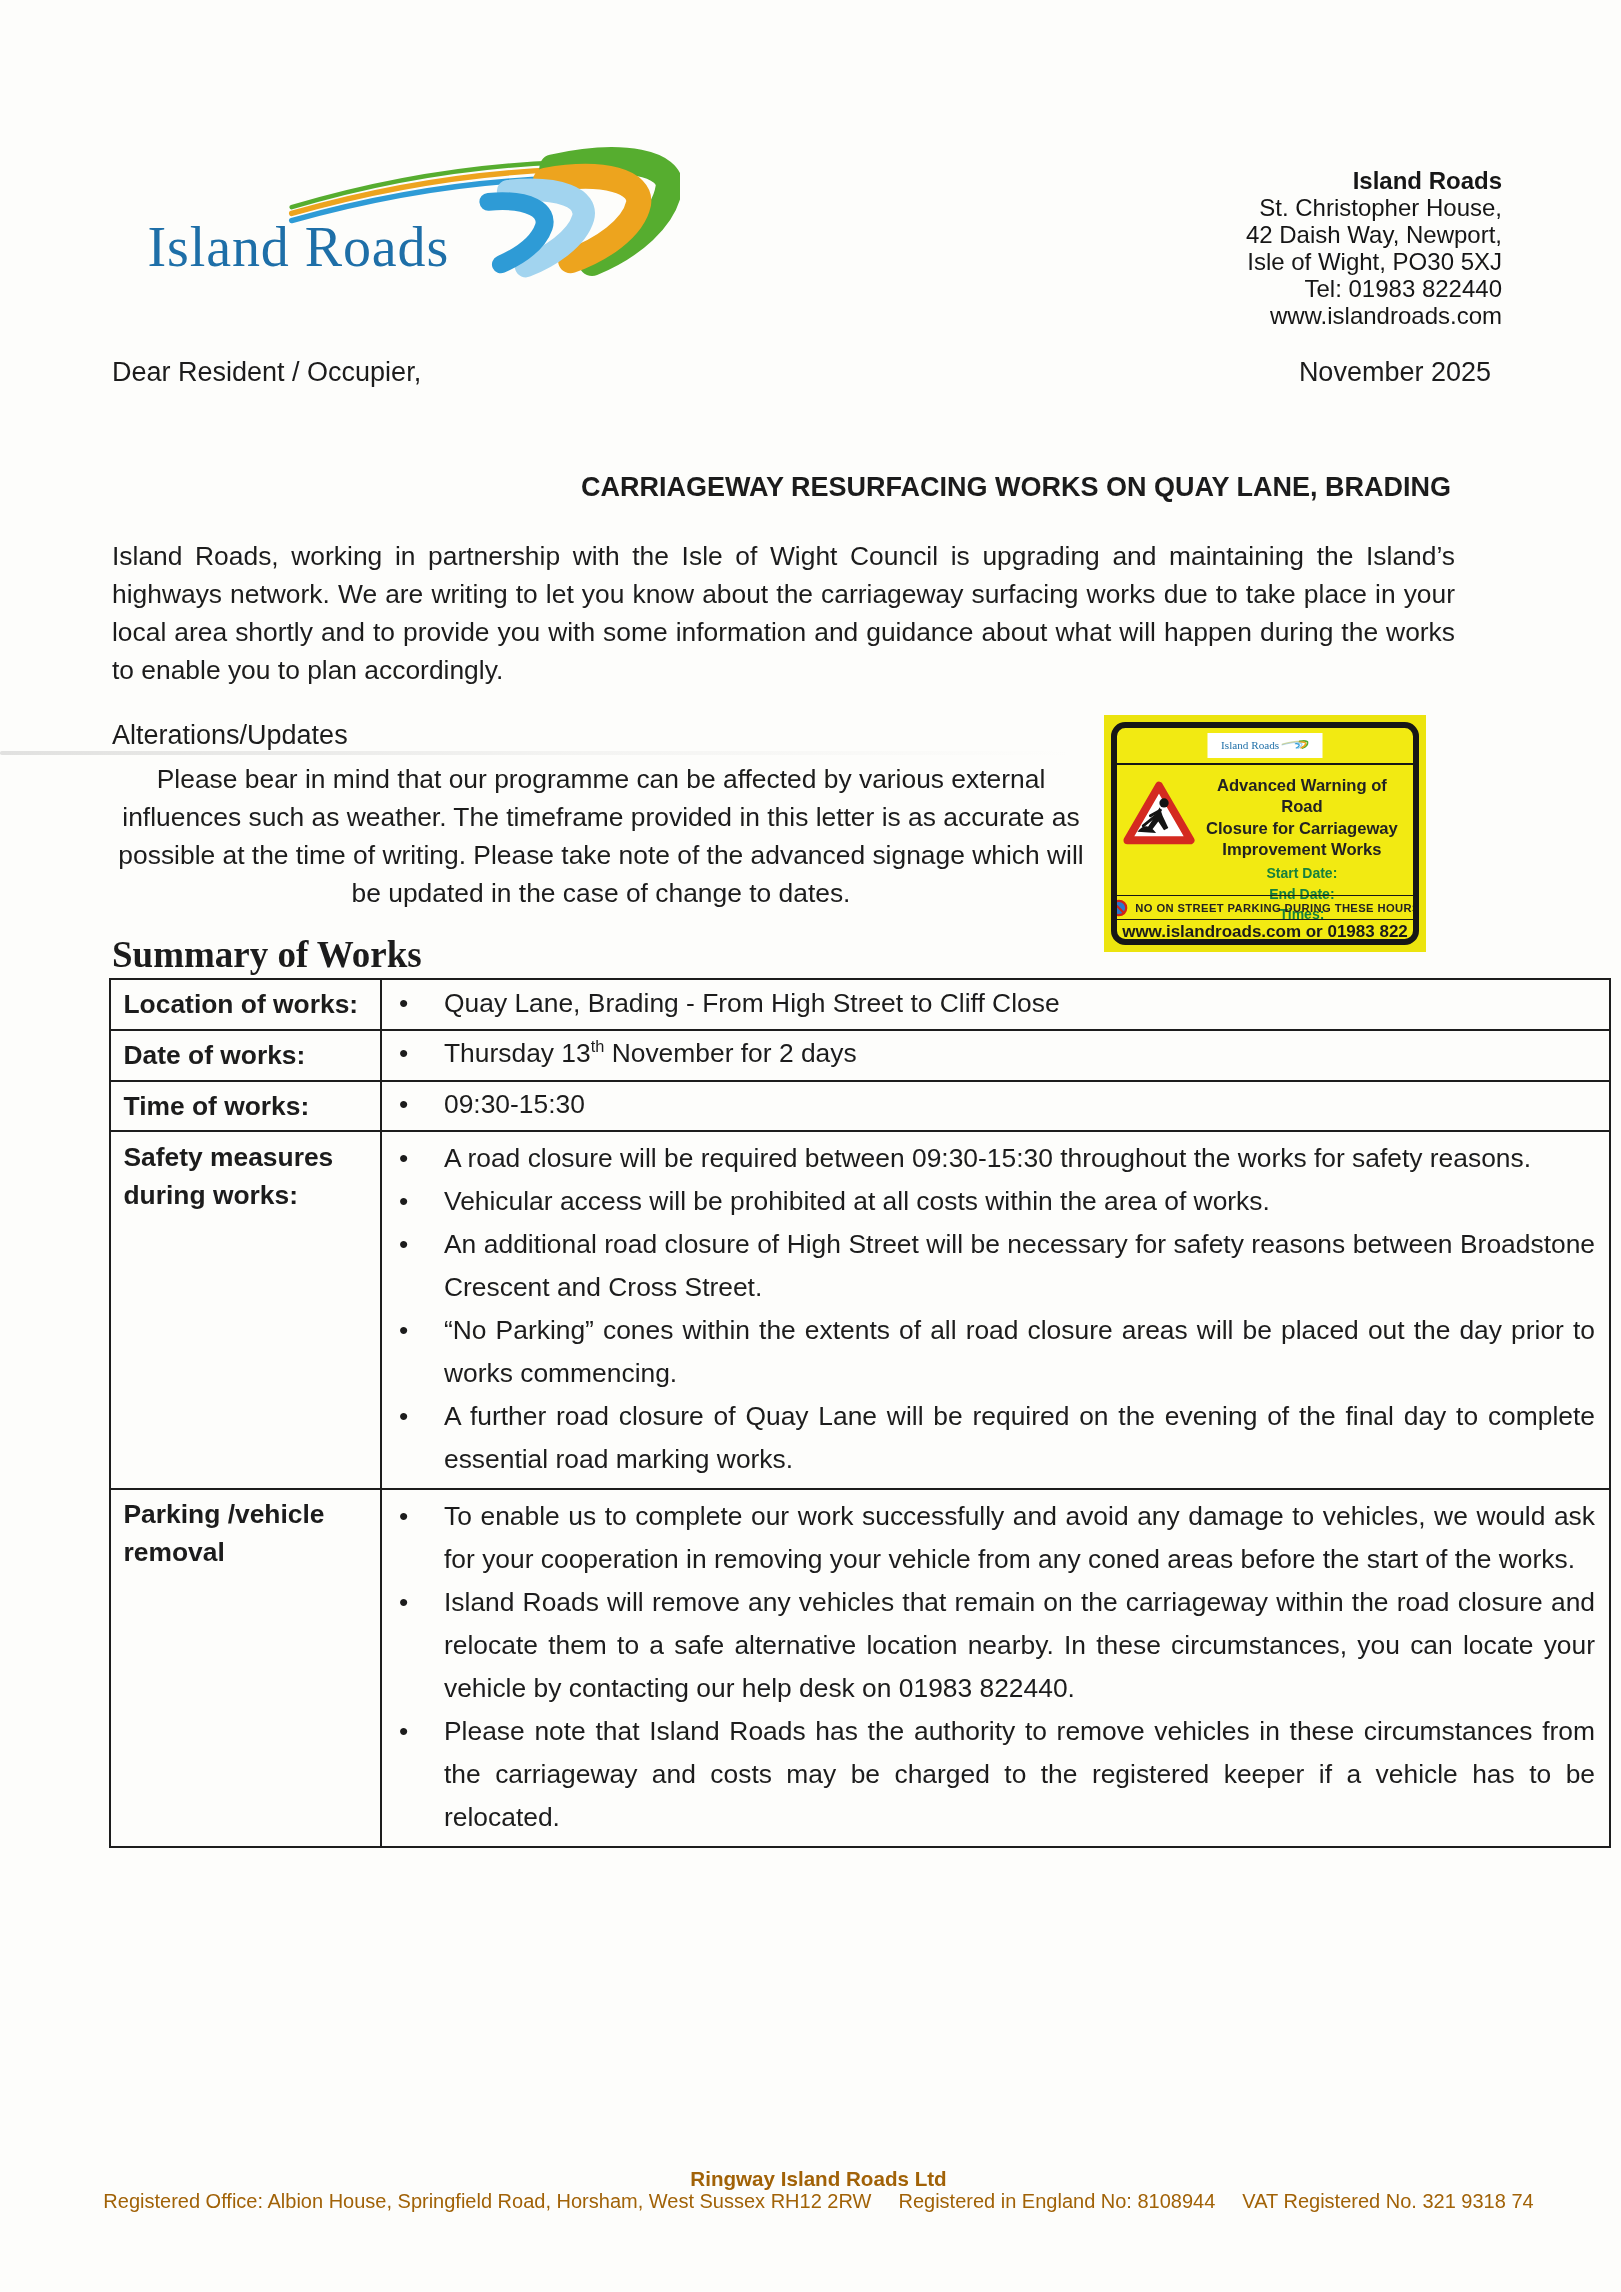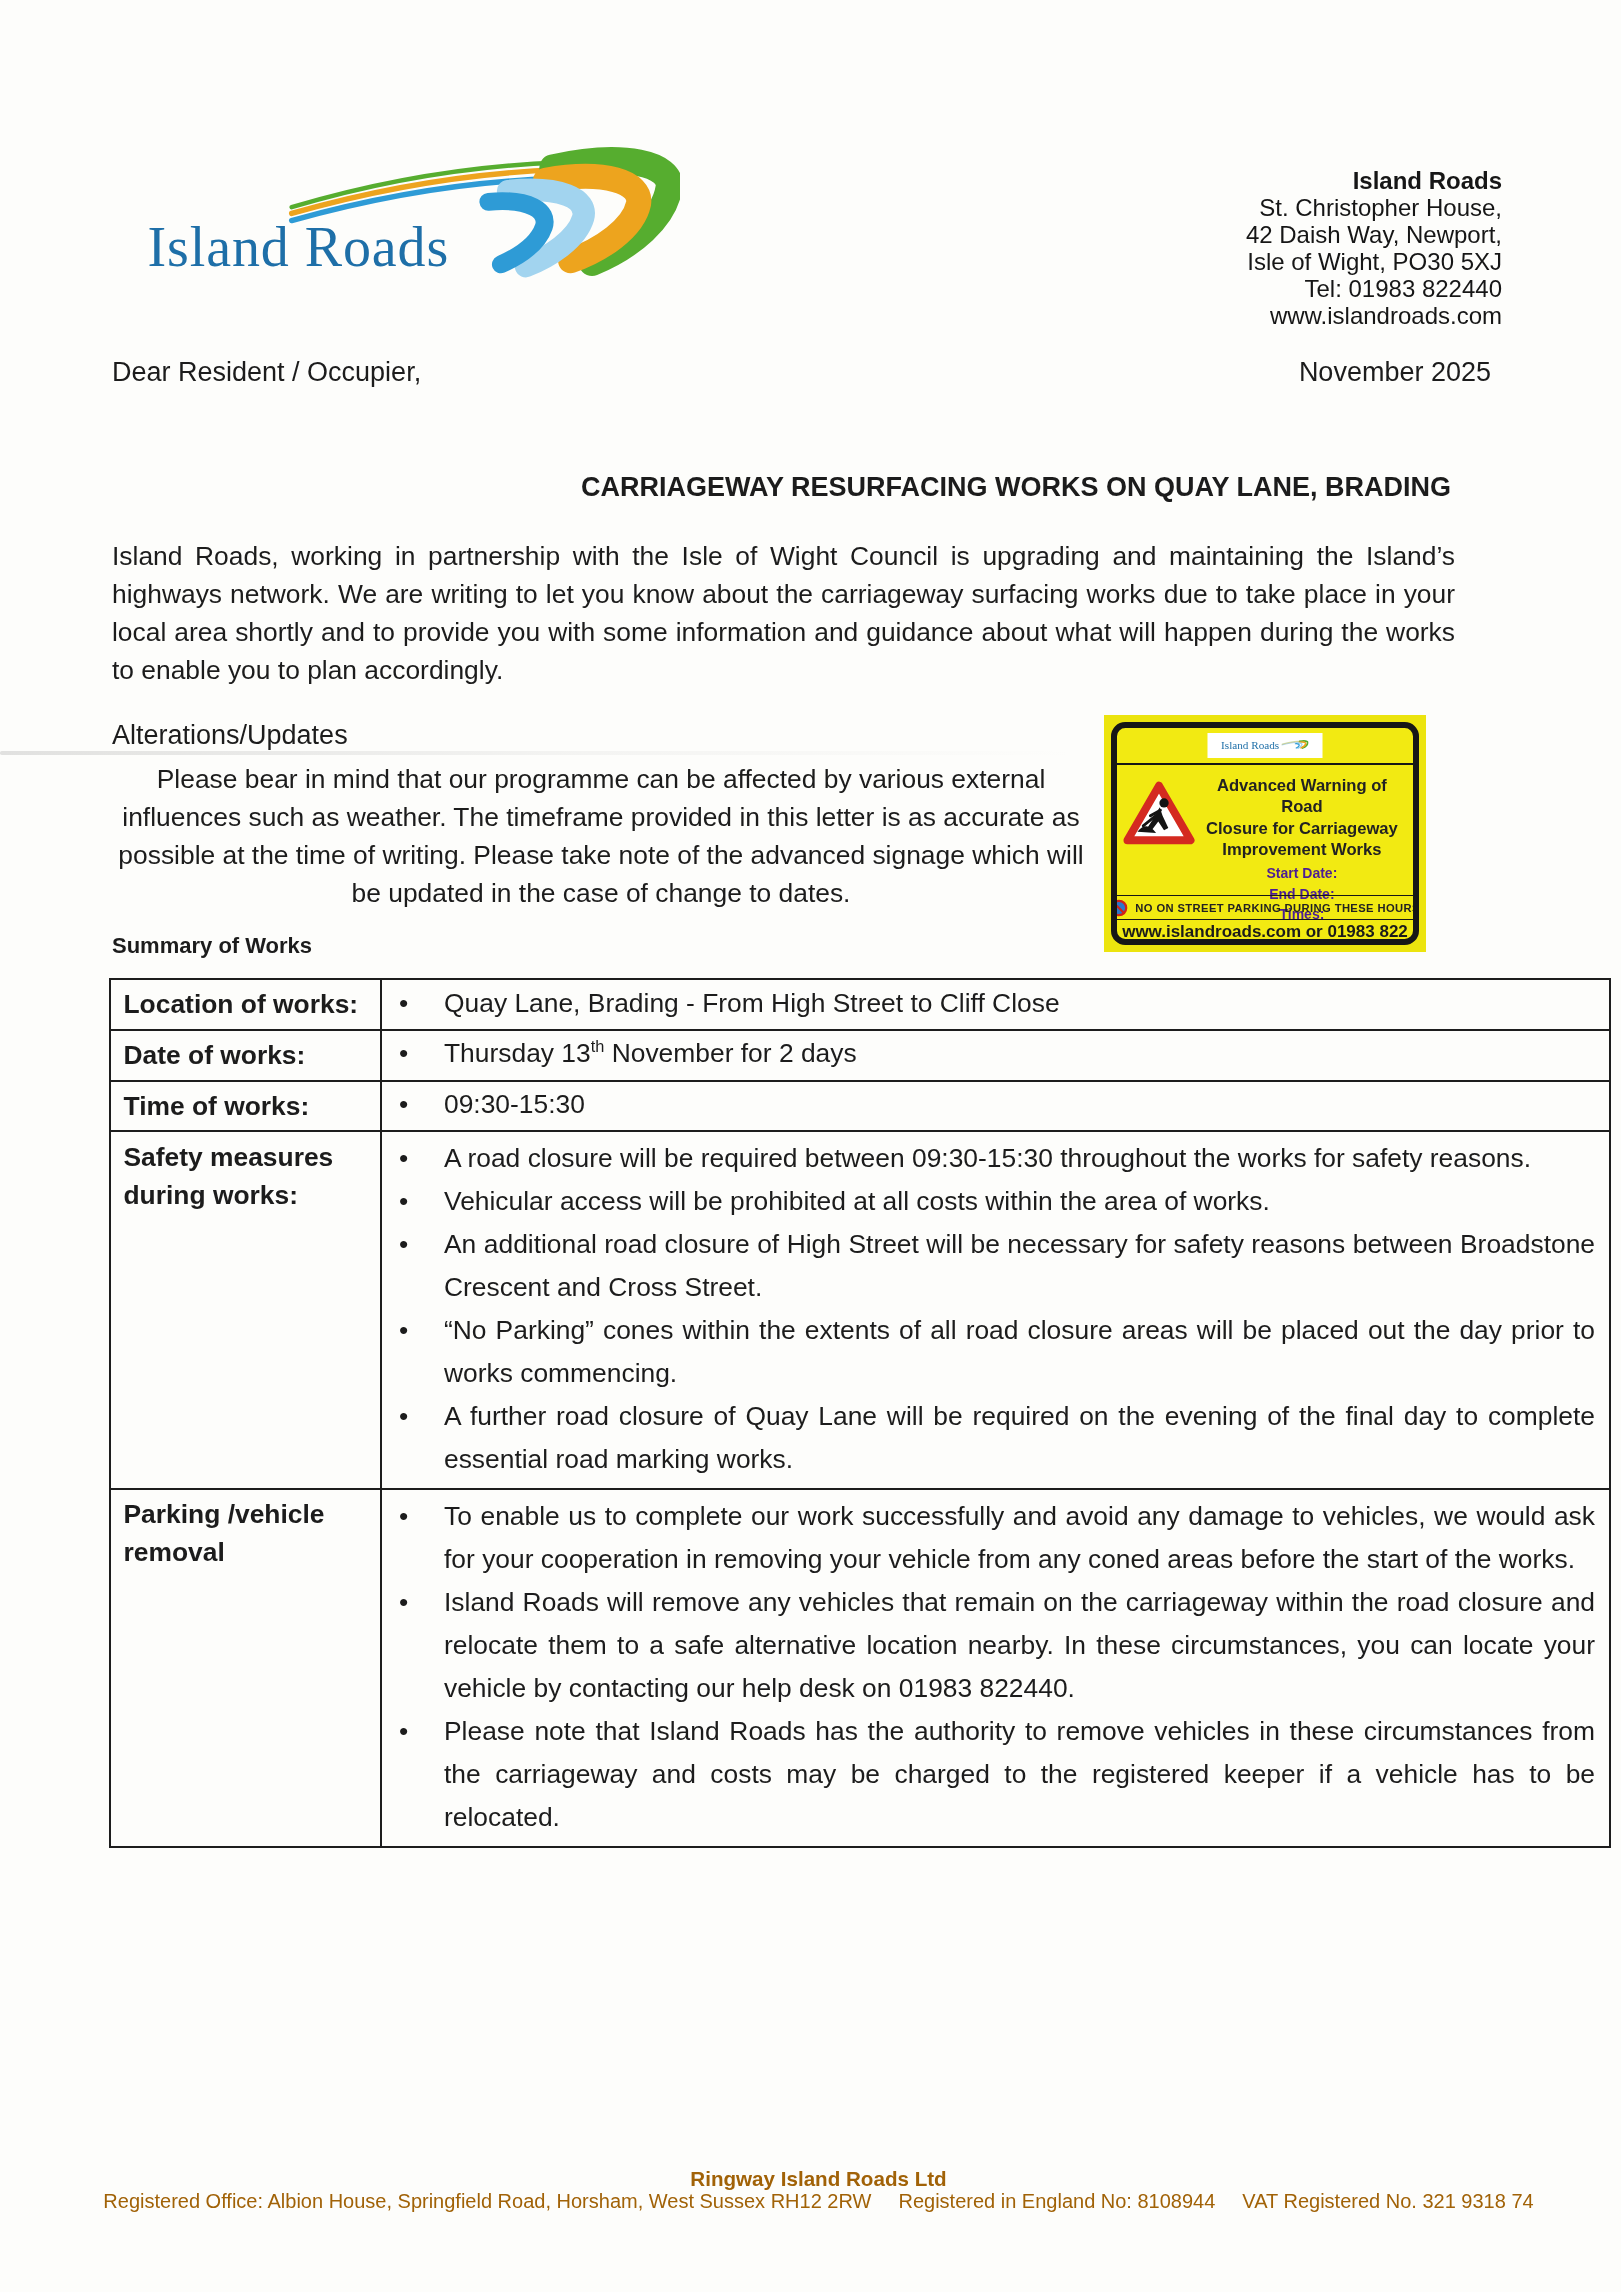--- a/index.html
+++ b/index.html
@@ -61,36 +61,36 @@
   }
   .sign-mini-text{
     font-family:"Liberation Serif", serif;font-size:11.2px;color:#1e6fa8;
     white-space:nowrap;
   }
   .sign-rule1{position:absolute;top:35px;left:0;right:0;height:2.2px;background:#161616;}
   .sign-main{position:absolute;top:41px;left:5.4px;right:3.6px;display:flex;}
   .tri-icon{flex:none;width:72px;height:66px;margin-top:10.7px;}
   .sign-text{flex:1;text-align:center;margin-top:5.4px;}
   .sign-head{font-size:16.6px;font-weight:700;line-height:21.5px;color:#222;}
-  .sign-dates{font-size:14px;font-weight:700;line-height:20.6px;color:#4c1d95;margin-top:2.7px;}
+  .sign-dates{font-size:14px;font-weight:700;line-height:20.6px;color:#15803d;margin-top:2.7px;}
   .sign-noparking{
     position:absolute;top:167px;left:0;right:0;height:25px;box-sizing:border-box;
     border-top:1.8px solid #161616;border-bottom:1.8px solid #161616;
     display:flex;align-items:center;justify-content:center;gap:7.2px;
   }
   .sign-noparking span{font-size:11.2px;font-weight:700;letter-spacing:0.4px;color:#222;white-space:nowrap;}
   .np-icon{width:18px;height:18px;flex:none;}
   .sign-contact{
     position:absolute;top:194px;left:0;right:0;text-align:center;
     font-size:17px;font-weight:700;color:#1b1b1b;
   }
   
   .summary-heading{
     position:absolute;left:112px;top:933px;
-    font-size:22px;font-weight:bold;margin:0;
+    font-size:37px;font-weight:bold;margin:0;font-family:Liberation Serif, serif;
   }
   .works-table{
     position:absolute;left:109px;top:978px;width:1502px;
     border-collapse:collapse;font-size:26.4px;table-layout:fixed;
   }
   .works-table td{border:2.2px solid #1d1d1d;vertical-align:top;}
   .works-table td.lbl{
     width:271px;font-weight:bold;line-height:38px;
     padding:5.4px 9px 5.4px 12.5px;box-sizing:border-box;
   }

